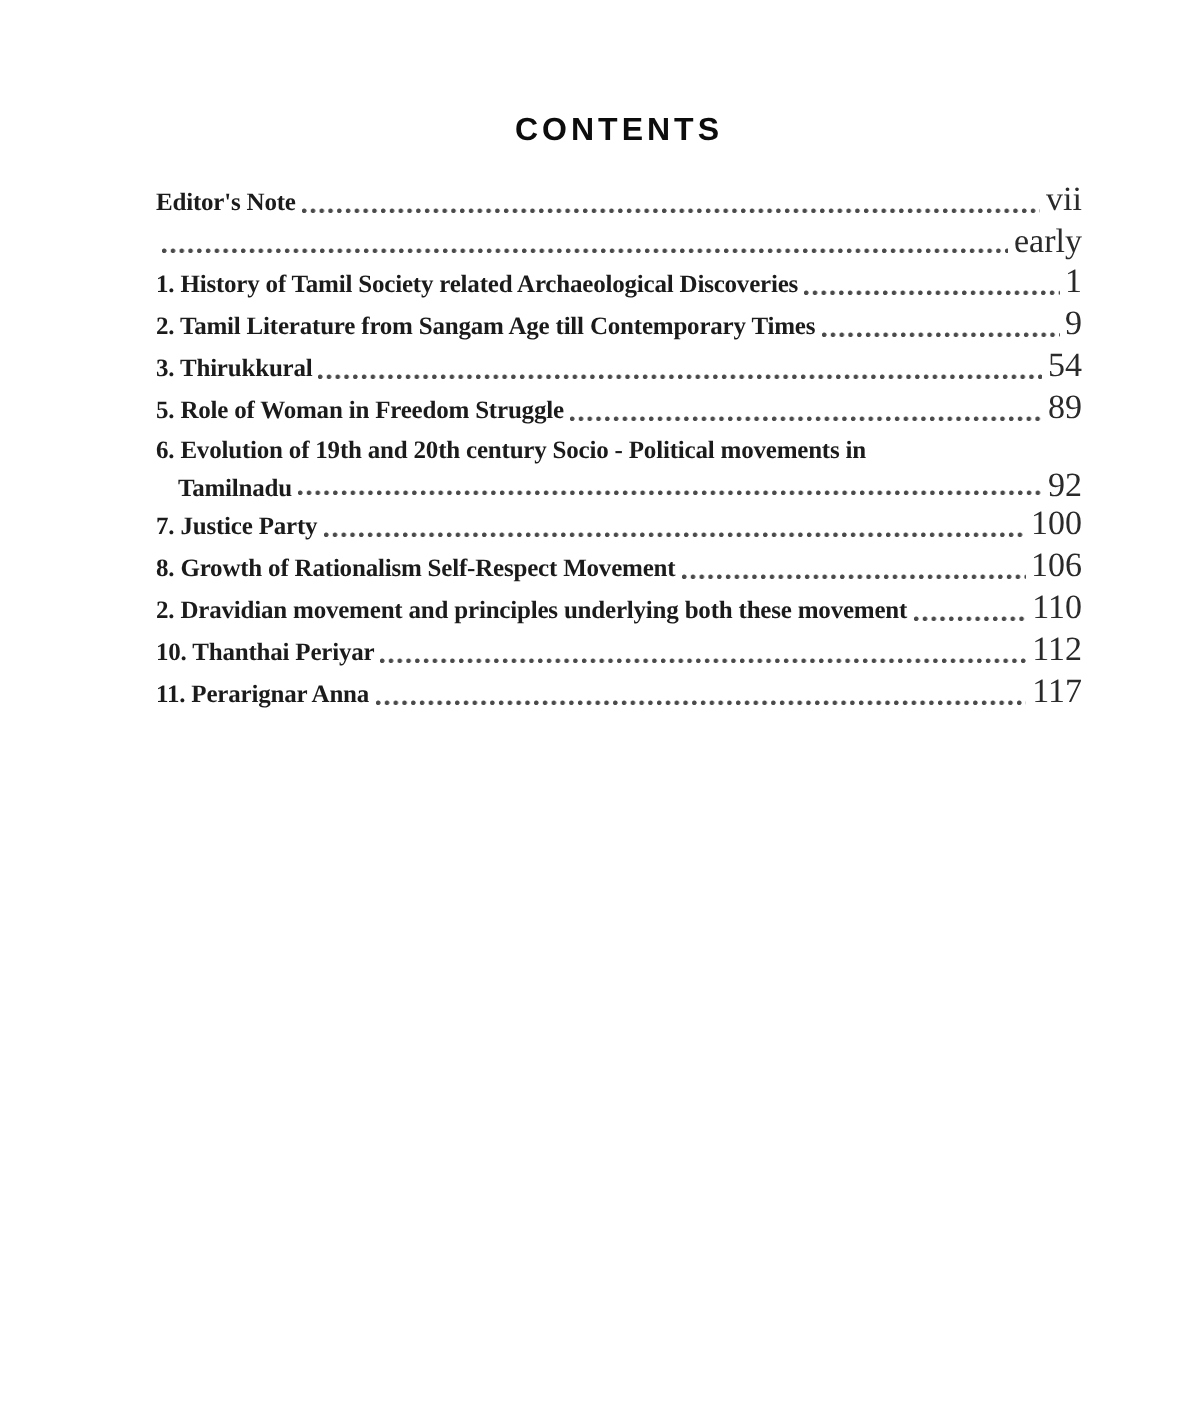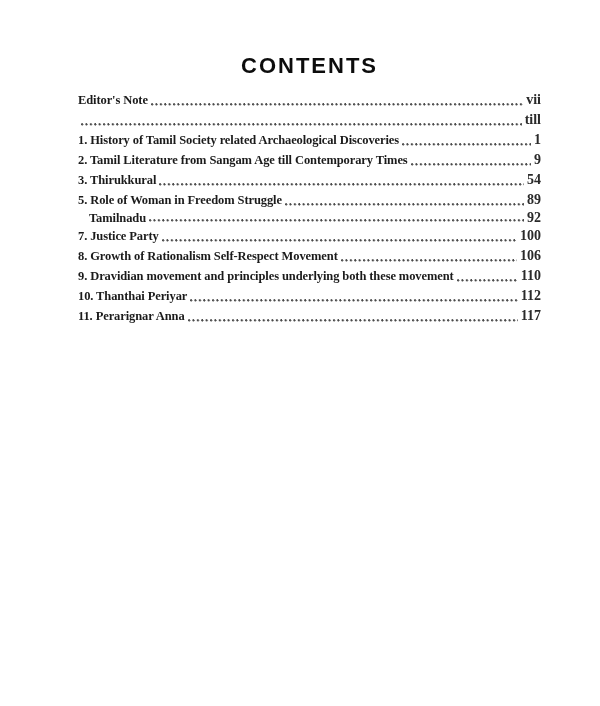--- a/index.html
+++ b/index.html
@@ -15,21 +15,21 @@
     width: 600px;
     height: 706px;
     background: #ffffff;
     font-family: "Liberation Serif", serif;
   }
   .title {
     margin: 53px 59px 0 78px;
     text-align: center;
     font-family: "Liberation Sans", sans-serif;
     font-weight: bold;
-    font-size: 22px;
+    font-size: 16px;
     letter-spacing: 2px;
     line-height: 26px;
     color: #0c0c0c;
   }
   .toc {
     margin: 11px 59px 0 78px;
     color: #1b1b1b;
     font-size: 12.5px;
     letter-spacing: -0.1px;
     font-weight: bold;
@@ -53,45 +53,45 @@
     flex: 1 1 auto;
     height: 3px;
     align-self: flex-end;
     margin: 0 3px 4px 3px;
     background-image: radial-gradient(circle at 1.1px 1.4px, #4a4a4a 0.95px, rgba(0,0,0,0) 1.35px);
     background-size: 4.4px 3px;
     background-repeat: repeat-x;
     min-width: 8px;
   }
   .pagenum {
-    font-weight: bold;
+    font-weight: normal;
     letter-spacing: 0;
     color: #2a2a2a;
-    font-size: 14px;
+    font-size: 17px;
     white-space: nowrap;
   }
 </style>
 </head>
 <body>
 
 <div class="page">
 
   <div class="title">CONTENTS</div>
 
   <div class="toc">
 
     <div class="row">
       <span class="label">Editor's Note</span>
       <span class="leader"></span>
       <span class="pagenum">vii</span>
     </div>
 
     <div class="row">
       <span class="leader"></span>
-      <span class="pagenum">till</span>
+      <span class="pagenum">early</span>
     </div>
 
     <div class="row">
       <span class="label">1. History of Tamil Society related Archaeological Discoveries</span>
       <span class="leader"></span>
       <span class="pagenum">1</span>
     </div>
 
     <div class="row">
       <span class="label">2. Tamil Literature from Sangam Age till Contemporary Times</span>
@@ -105,40 +105,43 @@
       <span class="pagenum">54</span>
     </div>
 
 
     <div class="row">
       <span class="label">5. Role of Woman in Freedom Struggle</span>
       <span class="leader"></span>
       <span class="pagenum">89</span>
     </div>
 
+    <div class="row">
+      <span class="label">6. Evolution of 19th and 20th century Socio - Political movements in</span>
+    </div>
     <div class="row cont16">
       <span class="label">Tamilnadu</span>
       <span class="leader"></span>
       <span class="pagenum">92</span>
     </div>
 
     <div class="row">
       <span class="label">7. Justice Party</span>
       <span class="leader"></span>
       <span class="pagenum">100</span>
     </div>
 
     <div class="row">
       <span class="label">8. Growth of Rationalism Self-Respect Movement</span>
       <span class="leader"></span>
       <span class="pagenum">106</span>
     </div>
 
     <div class="row">
-      <span class="label">9. Dravidian movement and principles underlying both these movement</span>
+      <span class="label">2. Dravidian movement and principles underlying both these movement</span>
       <span class="leader"></span>
       <span class="pagenum">110</span>
     </div>
 
     <div class="row">
       <span class="label">10. Thanthai Periyar</span>
       <span class="leader"></span>
       <span class="pagenum">112</span>
     </div>
 

